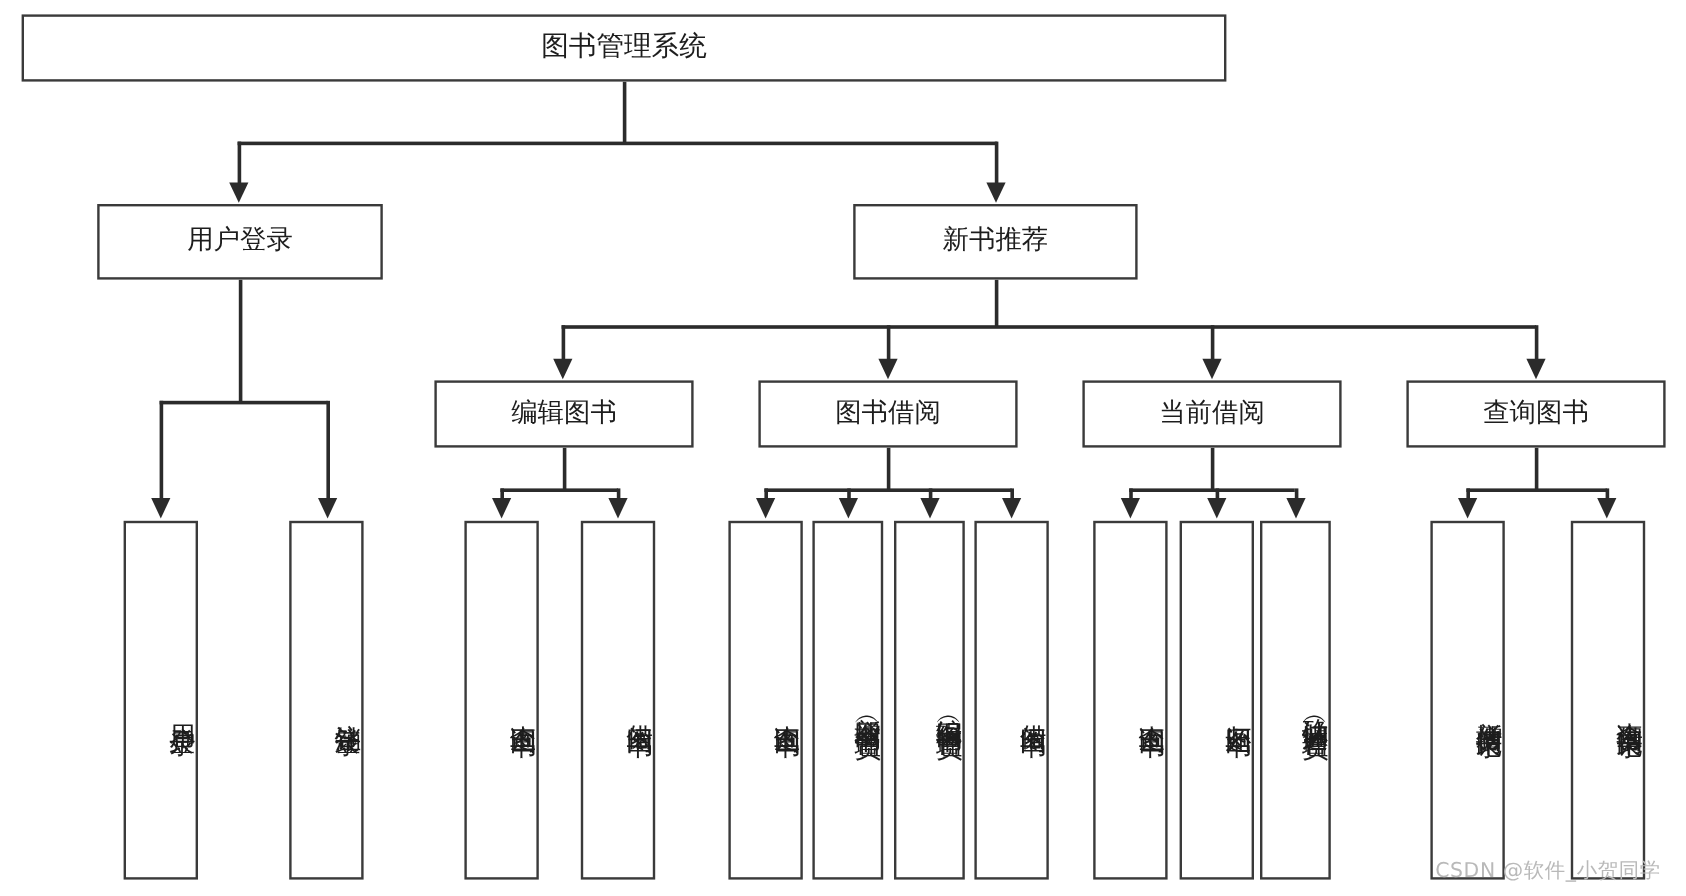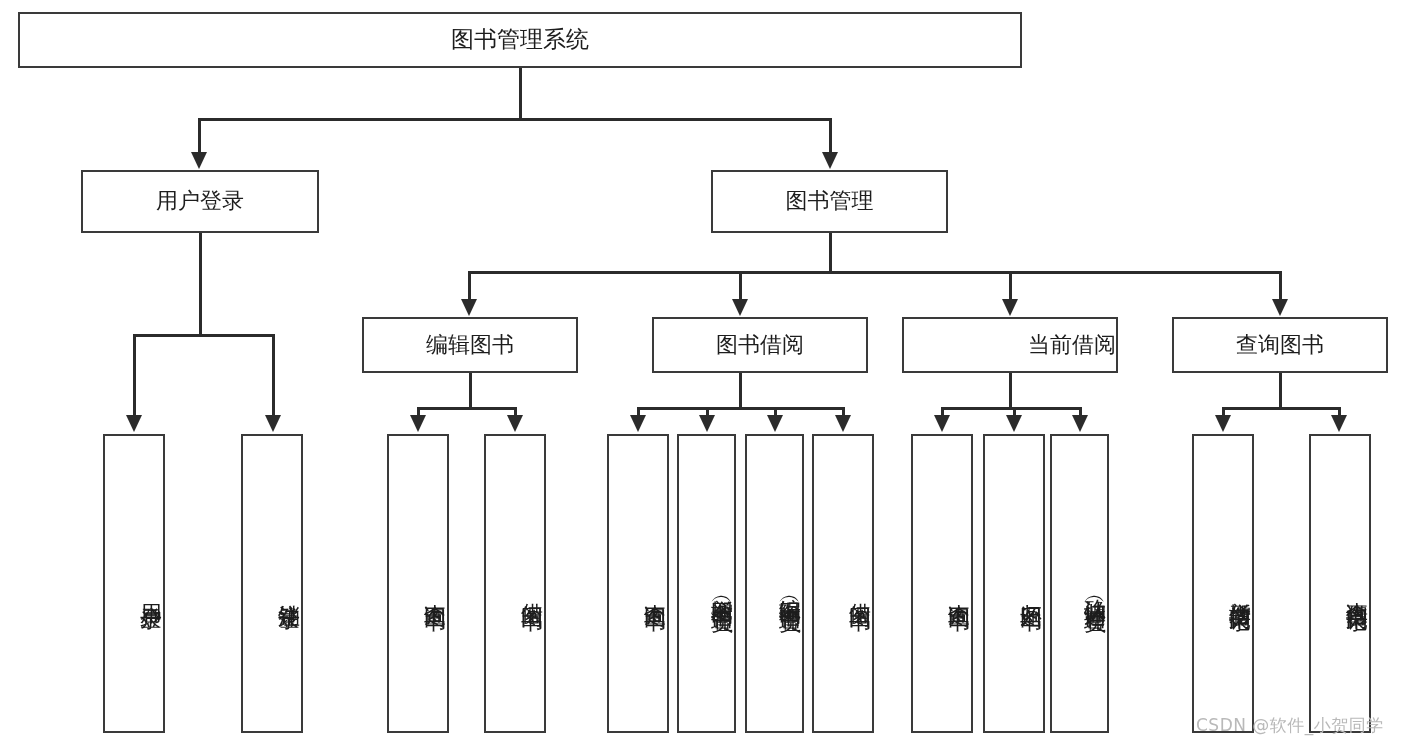--- a/index.html
+++ b/index.html
@@ -127,29 +127,29 @@
       <div class="arrow" style="left: 1331px; top: 415px;"></div>
     </div>
   <div id="nodes-layer">
       <div class="node lvl1" style="left: 18px; top: 12px; width: 1004px; height: 56px;">
         <span>图书管理系统</span>
       </div>
       <div class="node lvl2" style="left: 81px; top: 170px; width: 238px; height: 63px;">
         <span>用户登录</span>
       </div>
       <div class="node lvl2" style="left: 711px; top: 170px; width: 237px; height: 63px;">
-        <span>图书管理</span>
+        <span>新书推荐</span>
       </div>
       <div class="node lvl3" style="left: 362px; top: 317px; width: 216px; height: 56px;">
         <span>编辑图书</span>
       </div>
-      <div class="node lvl3" style="left: 652px; top: 317px; width: 216px; height: 56px;">
+      <div class="node lvl3" style="left: 632px; top: 317px; width: 216px; height: 56px;">
         <span>图书借阅</span>
       </div>
-      <div class="node lvl3" style="left: 902px; top: 317px; width: 216px; height: 56px; justify-content: flex-end;">
+      <div class="node lvl3" style="left: 902px; top: 317px; width: 216px; height: 56px;">
         <span>当前借阅</span>
       </div>
       <div class="node lvl3" style="left: 1172px; top: 317px; width: 216px; height: 56px;">
         <span>查询图书</span>
       </div>
       <div class="node leaf" style="left: 103px; top: 434px; width: 62px; height: 299px;">
         <span>用户登录</span>
       </div>
       <div class="node leaf" style="left: 241px; top: 434px; width: 62px; height: 299px;">
         <span>注销登录</span>

